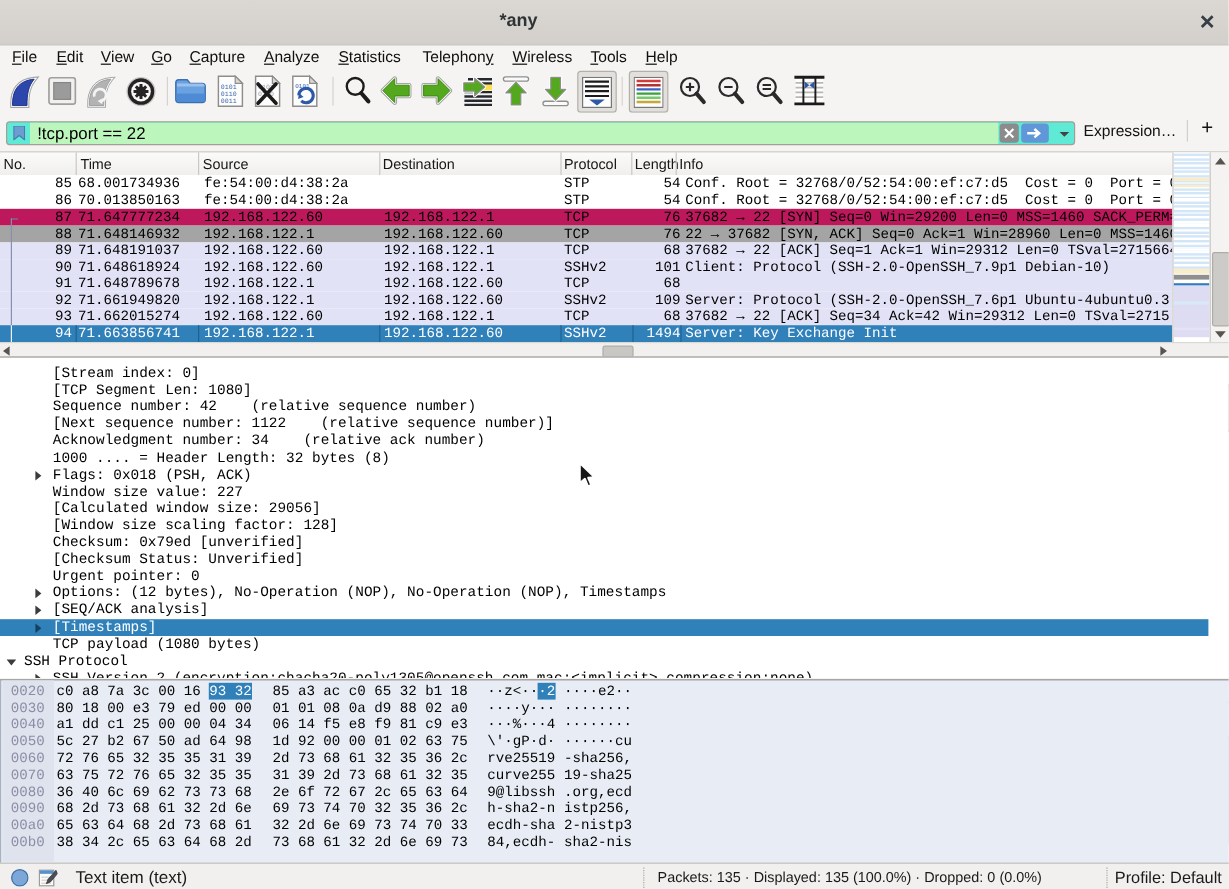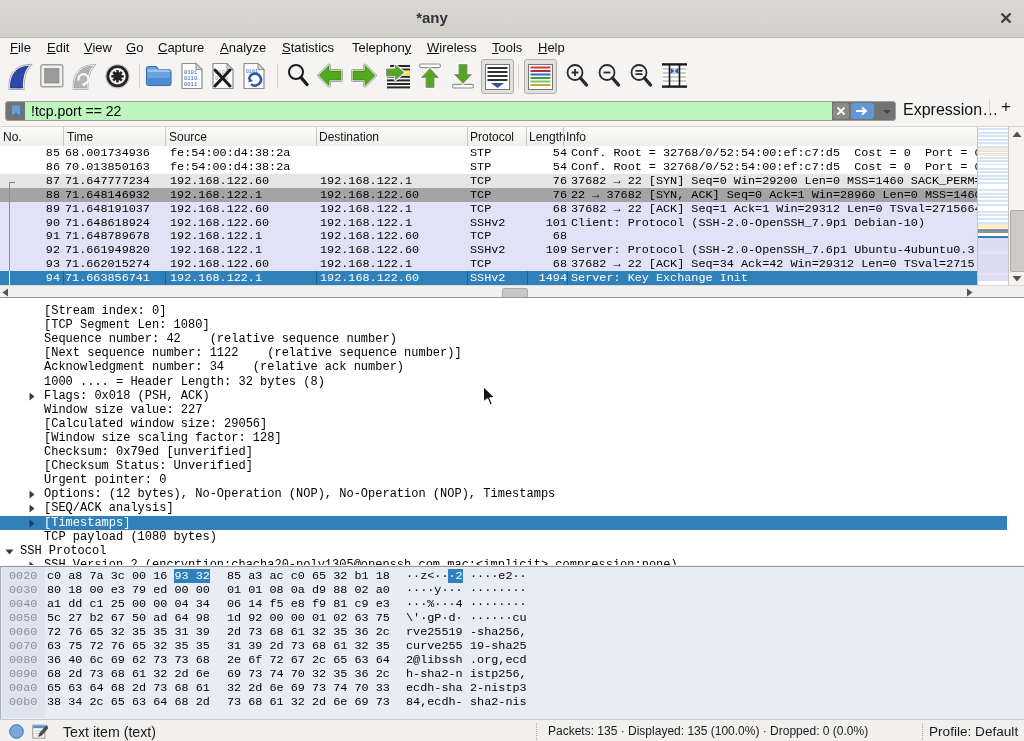--- a/index.html
+++ b/index.html
@@ -17,29 +17,29 @@
   #menubar{left:0;top:38px;width:1024px;height:21px;background:#f5f4f2;
     font-size:13px;color:#101010;}
   #menubar span{position:absolute;top:1.5px;}
   
   #toolbar{left:0;top:59px;width:1024px;height:35px;background:#f5f4f2;}
   .tsep{position:absolute;top:5px;width:1px;height:24px;background:#d6d3cf;}
   
   #filterbar{left:0;top:94px;width:1024px;height:32px;background:#f5f4f2;
     border-bottom:1px solid #cecbc6;}
   #ffield{position:absolute;left:5px;top:7px;width:889px;height:18px;
-    border:1px solid #a29f99;border-radius:3px;background:#737373;overflow:hidden;text-align:center;}
+    border:1px solid #a29f99;border-radius:3px;background:#5eead4;overflow:hidden;text-align:center;}
   #fgreen{position:absolute;left:19px;top:0;width:807px;height:18px;background:#bdf6bd;}
   #ftext{position:absolute;left:25px;top:0;height:18px;line-height:18px;
     font-size:14px;color:#000;}
   #fx{position:absolute;left:827px;top:1px;width:16px;height:16px;background:#8b8b8b;
     border-radius:3px;}
   #fgo{position:absolute;left:845px;top:1px;width:23px;height:16px;background:#5f97d8;
     border-radius:3px;}
-  #fexpr{position:absolute;left:903px;top:7px;font-size:16px;color:#111;}
+  #fexpr{position:absolute;left:903px;top:7px;font-size:13px;color:#111;}
   #fplus{position:absolute;left:1001px;top:3px;font-size:17px;color:#111;}
   
   #plheader{left:0;top:126px;width:1024px;height:20px;
     background:linear-gradient(#fbfbfa,#efeeec);border-top:1px solid #d8d5d1;
     border-bottom:1px solid #c2bfba;font-size:12px;color:#161616;}
   #plheader span{position:absolute;top:3px;}
   #plheader i{position:absolute;top:0;width:1px;height:20px;background:#cbc8c3;font-style:normal;}
   .prow{position:absolute;left:0;width:977px;height:14px;font-size:11.8px;
     line-height:14px;white-space:pre;overflow:hidden;}
   .prow span{position:absolute;top:0;}
@@ -302,21 +302,21 @@
       <i style="left:165px"></i>
       <i style="left:316px"></i>
     <i style="left:467px"></i>
       <i style="left:526px"></i>
       <i style="left:563px"></i>
   </div>
 
   <div id="plist" class="abs mono" style="left:0;top:146px;width:1024px;height:139px;background:#fff;">
       <div class="prow" style="top:0px;background:#ffffff;color:#000"><span class="c-no">85</span><span class="c-time">68.001734936</span><span class="c-src">fe:54:00:d4:38:2a</span><span class="c-dst"></span><span class="c-proto">STP</span><span class="c-len">54</span><span class="c-info">Conf. Root = 32768/0/52:54:00:ef:c7:d5  Cost = 0  Port = 0x8001</span></div>
       <div class="prow" style="top:13.9px;background:#ffffff;color:#000"><span class="c-no">86</span><span class="c-time">70.013850163</span><span class="c-src">fe:54:00:d4:38:2a</span><span class="c-dst"></span><span class="c-proto">STP</span><span class="c-len">54</span><span class="c-info">Conf. Root = 32768/0/52:54:00:ef:c7:d5  Cost = 0  Port = 0x8001</span></div>
-      <div class="prow" style="top:27.8px;background:#e5e5e5;color:#000"><span class="c-no">87</span><span class="c-time">71.647777234</span><span class="c-src">192.168.122.60</span><span class="c-dst">192.168.122.1</span><span class="c-proto">TCP</span><span class="c-len">76</span><span class="c-info">37682 → 22 [SYN] Seq=0 Win=29200 Len=0 MSS=1460 SACK_PERM=1</span></div>
+      <div class="prow" style="top:27.8px;background:#be185d;color:#000"><span class="c-no">87</span><span class="c-time">71.647777234</span><span class="c-src">192.168.122.60</span><span class="c-dst">192.168.122.1</span><span class="c-proto">TCP</span><span class="c-len">76</span><span class="c-info">37682 → 22 [SYN] Seq=0 Win=29200 Len=0 MSS=1460 SACK_PERM=1</span></div>
       <div class="prow" style="top:41.7px;background:#a4a4a4;color:#000"><span class="c-no">88</span><span class="c-time">71.648146932</span><span class="c-src">192.168.122.1</span><span class="c-dst">192.168.122.60</span><span class="c-proto">TCP</span><span class="c-len">76</span><span class="c-info">22 → 37682 [SYN, ACK] Seq=0 Ack=1 Win=28960 Len=0 MSS=1460</span></div>
       <div class="prow" style="top:55.6px;background:#e2e2f6;color:#000"><span class="c-no">89</span><span class="c-time">71.648191037</span><span class="c-src">192.168.122.60</span><span class="c-dst">192.168.122.1</span><span class="c-proto">TCP</span><span class="c-len">68</span><span class="c-info">37682 → 22 [ACK] Seq=1 Ack=1 Win=29312 Len=0 TSval=2715664</span></div>
       <div class="prow" style="top:69.5px;background:#e2e2f6;color:#000"><span class="c-no">90</span><span class="c-time">71.648618924</span><span class="c-src">192.168.122.60</span><span class="c-dst">192.168.122.1</span><span class="c-proto">SSHv2</span><span class="c-len">101</span><span class="c-info">Client: Protocol (SSH-2.0-OpenSSH_7.9p1 Debian-10)</span></div>
       <div class="prow" style="top:83.4px;background:#e2e2f6;color:#000"><span class="c-no">91</span><span class="c-time">71.648789678</span><span class="c-src">192.168.122.1</span><span class="c-dst">192.168.122.60</span><span class="c-proto">TCP</span><span class="c-len">68</span></div>
       <div class="prow" style="top:97.3px;background:#e2e2f6;color:#000"><span class="c-no">92</span><span class="c-time">71.661949820</span><span class="c-src">192.168.122.1</span><span class="c-dst">192.168.122.60</span><span class="c-proto">SSHv2</span><span class="c-len">109</span><span class="c-info">Server: Protocol (SSH-2.0-OpenSSH_7.6p1 Ubuntu-4ubuntu0.3</span></div>
       <div class="prow" style="top:111.2px;background:#e2e2f6;color:#000"><span class="c-no">93</span><span class="c-time">71.662015274</span><span class="c-src">192.168.122.60</span><span class="c-dst">192.168.122.1</span><span class="c-proto">TCP</span><span class="c-len">68</span><span class="c-info">37682 → 22 [ACK] Seq=34 Ack=42 Win=29312 Len=0 TSval=2715</span></div>
       <div class="prow" style="top:125.10000000000001px;background:#3080ba;color:#fff"><span class="c-no">94</span><span class="c-time">71.663856741</span><span class="c-src">192.168.122.1</span><span class="c-dst">192.168.122.60</span><span class="c-proto">SSHv2</span><span class="c-len">1494</span><span class="c-info">Server: Key Exchange Init</span></div>
       <div style="position:absolute;left:9px;top:36px;width:6px;height:1px;background:#6d7d94"></div>
       <div style="position:absolute;left:9px;top:36px;width:1px;height:89px;background:#8591ac"></div>
       <div style="position:absolute;left:9px;top:125px;width:1px;height:14px;background:#e8f0f8"></div>
@@ -448,21 +448,21 @@
     </div>
 
   <div id="hex" class="abs mono">
       <div style="position:absolute;left:1px;top:0;width:43px;height:151px;background:#dee3ed"></div>
       <div class="hline" style="top:2px"><span class="off" style="position:absolute;left:8px">0020</span><span style="position:absolute;left:46px">c0 a8 7a 3c 00 16 <span class="hl">93 32</span></span><span style="position:absolute;left:226px">85 a3 ac c0 65 32 b1 18</span><span style="position:absolute;left:405px">··z&lt;··<span class="hl">·2</span></span><span style="position:absolute;left:469px">····e2··</span></div>
       <div class="hline" style="top:16.05px"><span class="off" style="position:absolute;left:8px">0030</span><span style="position:absolute;left:46px">80 18 00 e3 79 ed 00 00</span><span style="position:absolute;left:226px">01 01 08 0a d9 88 02 a0</span><span style="position:absolute;left:405px">····y···</span><span style="position:absolute;left:469px">········</span></div>
       <div class="hline" style="top:30.1px"><span class="off" style="position:absolute;left:8px">0040</span><span style="position:absolute;left:46px">a1 dd c1 25 00 00 04 34</span><span style="position:absolute;left:226px">06 14 f5 e8 f9 81 c9 e3</span><span style="position:absolute;left:405px">···%···4</span><span style="position:absolute;left:469px">········</span></div>
       <div class="hline" style="top:44.150000000000006px"><span class="off" style="position:absolute;left:8px">0050</span><span style="position:absolute;left:46px">5c 27 b2 67 50 ad 64 98</span><span style="position:absolute;left:226px">1d 92 00 00 01 02 63 75</span><span style="position:absolute;left:405px">\'·gP·d·</span><span style="position:absolute;left:469px">······cu</span></div>
       <div class="hline" style="top:58.2px"><span class="off" style="position:absolute;left:8px">0060</span><span style="position:absolute;left:46px">72 76 65 32 35 35 31 39</span><span style="position:absolute;left:226px">2d 73 68 61 32 35 36 2c</span><span style="position:absolute;left:405px">rve25519</span><span style="position:absolute;left:469px">-sha256,</span></div>
       <div class="hline" style="top:72.25px"><span class="off" style="position:absolute;left:8px">0070</span><span style="position:absolute;left:46px">63 75 72 76 65 32 35 35</span><span style="position:absolute;left:226px">31 39 2d 73 68 61 32 35</span><span style="position:absolute;left:405px">curve255</span><span style="position:absolute;left:469px">19-sha25</span></div>
-      <div class="hline" style="top:86.30000000000001px"><span class="off" style="position:absolute;left:8px">0080</span><span style="position:absolute;left:46px">36 40 6c 69 62 73 73 68</span><span style="position:absolute;left:226px">2e 6f 72 67 2c 65 63 64</span><span style="position:absolute;left:405px">2@libssh</span><span style="position:absolute;left:469px">.org,ecd</span></div>
+      <div class="hline" style="top:86.30000000000001px"><span class="off" style="position:absolute;left:8px">0080</span><span style="position:absolute;left:46px">36 40 6c 69 62 73 73 68</span><span style="position:absolute;left:226px">2e 6f 72 67 2c 65 63 64</span><span style="position:absolute;left:405px">9@libssh</span><span style="position:absolute;left:469px">.org,ecd</span></div>
       <div class="hline" style="top:100.35000000000001px"><span class="off" style="position:absolute;left:8px">0090</span><span style="position:absolute;left:46px">68 2d 73 68 61 32 2d 6e</span><span style="position:absolute;left:226px">69 73 74 70 32 35 36 2c</span><span style="position:absolute;left:405px">h-sha2-n</span><span style="position:absolute;left:469px">istp256,</span></div>
       <div class="hline" style="top:114.4px"><span class="off" style="position:absolute;left:8px">00a0</span><span style="position:absolute;left:46px">65 63 64 68 2d 73 68 61</span><span style="position:absolute;left:226px">32 2d 6e 69 73 74 70 33</span><span style="position:absolute;left:405px">ecdh-sha</span><span style="position:absolute;left:469px">2-nistp3</span></div>
       <div class="hline" style="top:128.45px"><span class="off" style="position:absolute;left:8px">00b0</span><span style="position:absolute;left:46px">38 34 2c 65 63 64 68 2d</span><span style="position:absolute;left:226px">73 68 61 32 2d 6e 69 73</span><span style="position:absolute;left:405px">84,ecdh-</span><span style="position:absolute;left:469px">sha2-nis</span></div>
     </div>
 
   <div id="statusbar" class="abs">
     <svg style="position:absolute;left:9px;top:4px" width="15" height="15" viewBox="0 0 15 15">
       <circle cx="7.5" cy="7.5" r="6.8" fill="#7da7d9" stroke="#3c6ea5" stroke-width="1"></circle>
     </svg>
     <svg style="position:absolute;left:32px;top:4px" width="16" height="15" viewBox="0 0 16 15">

